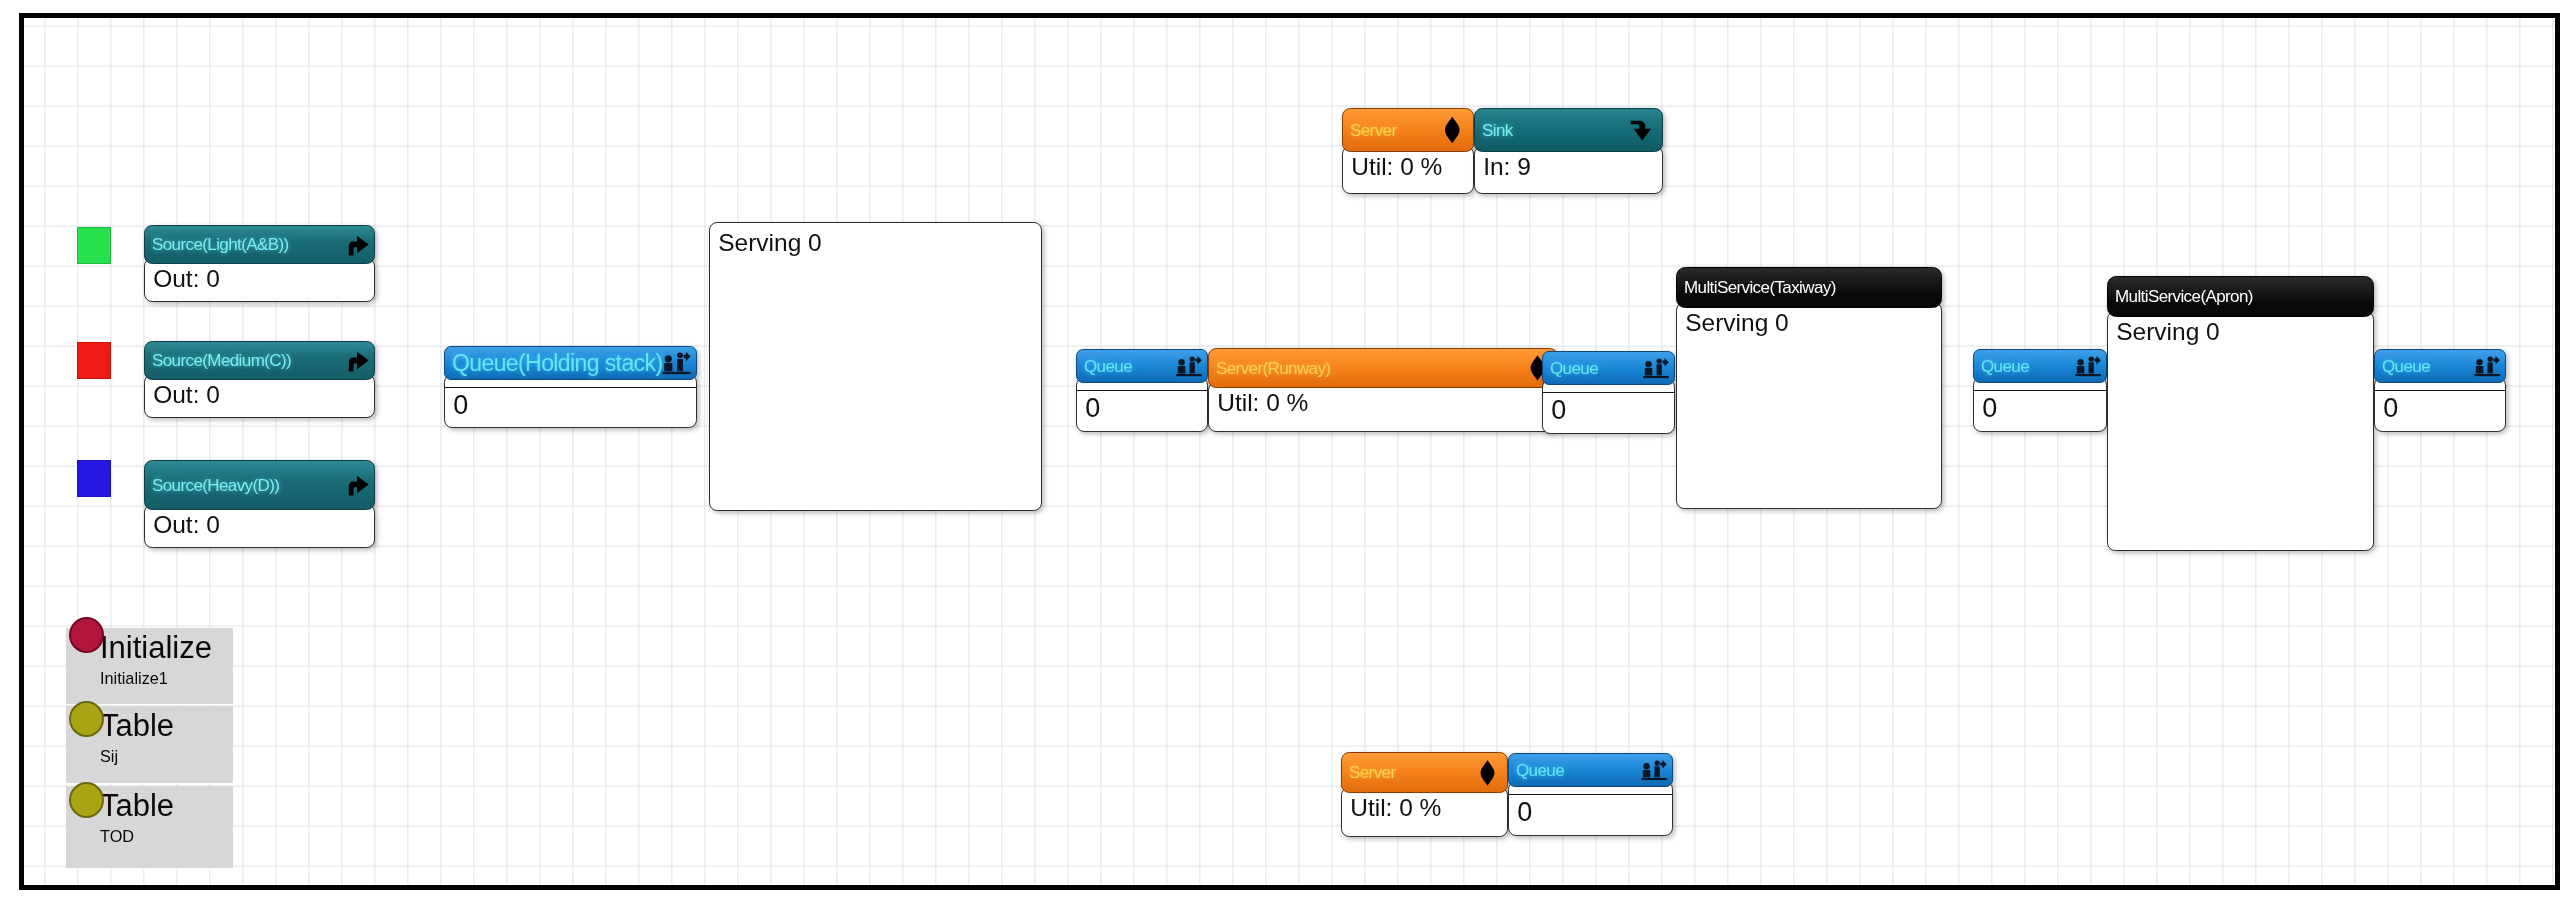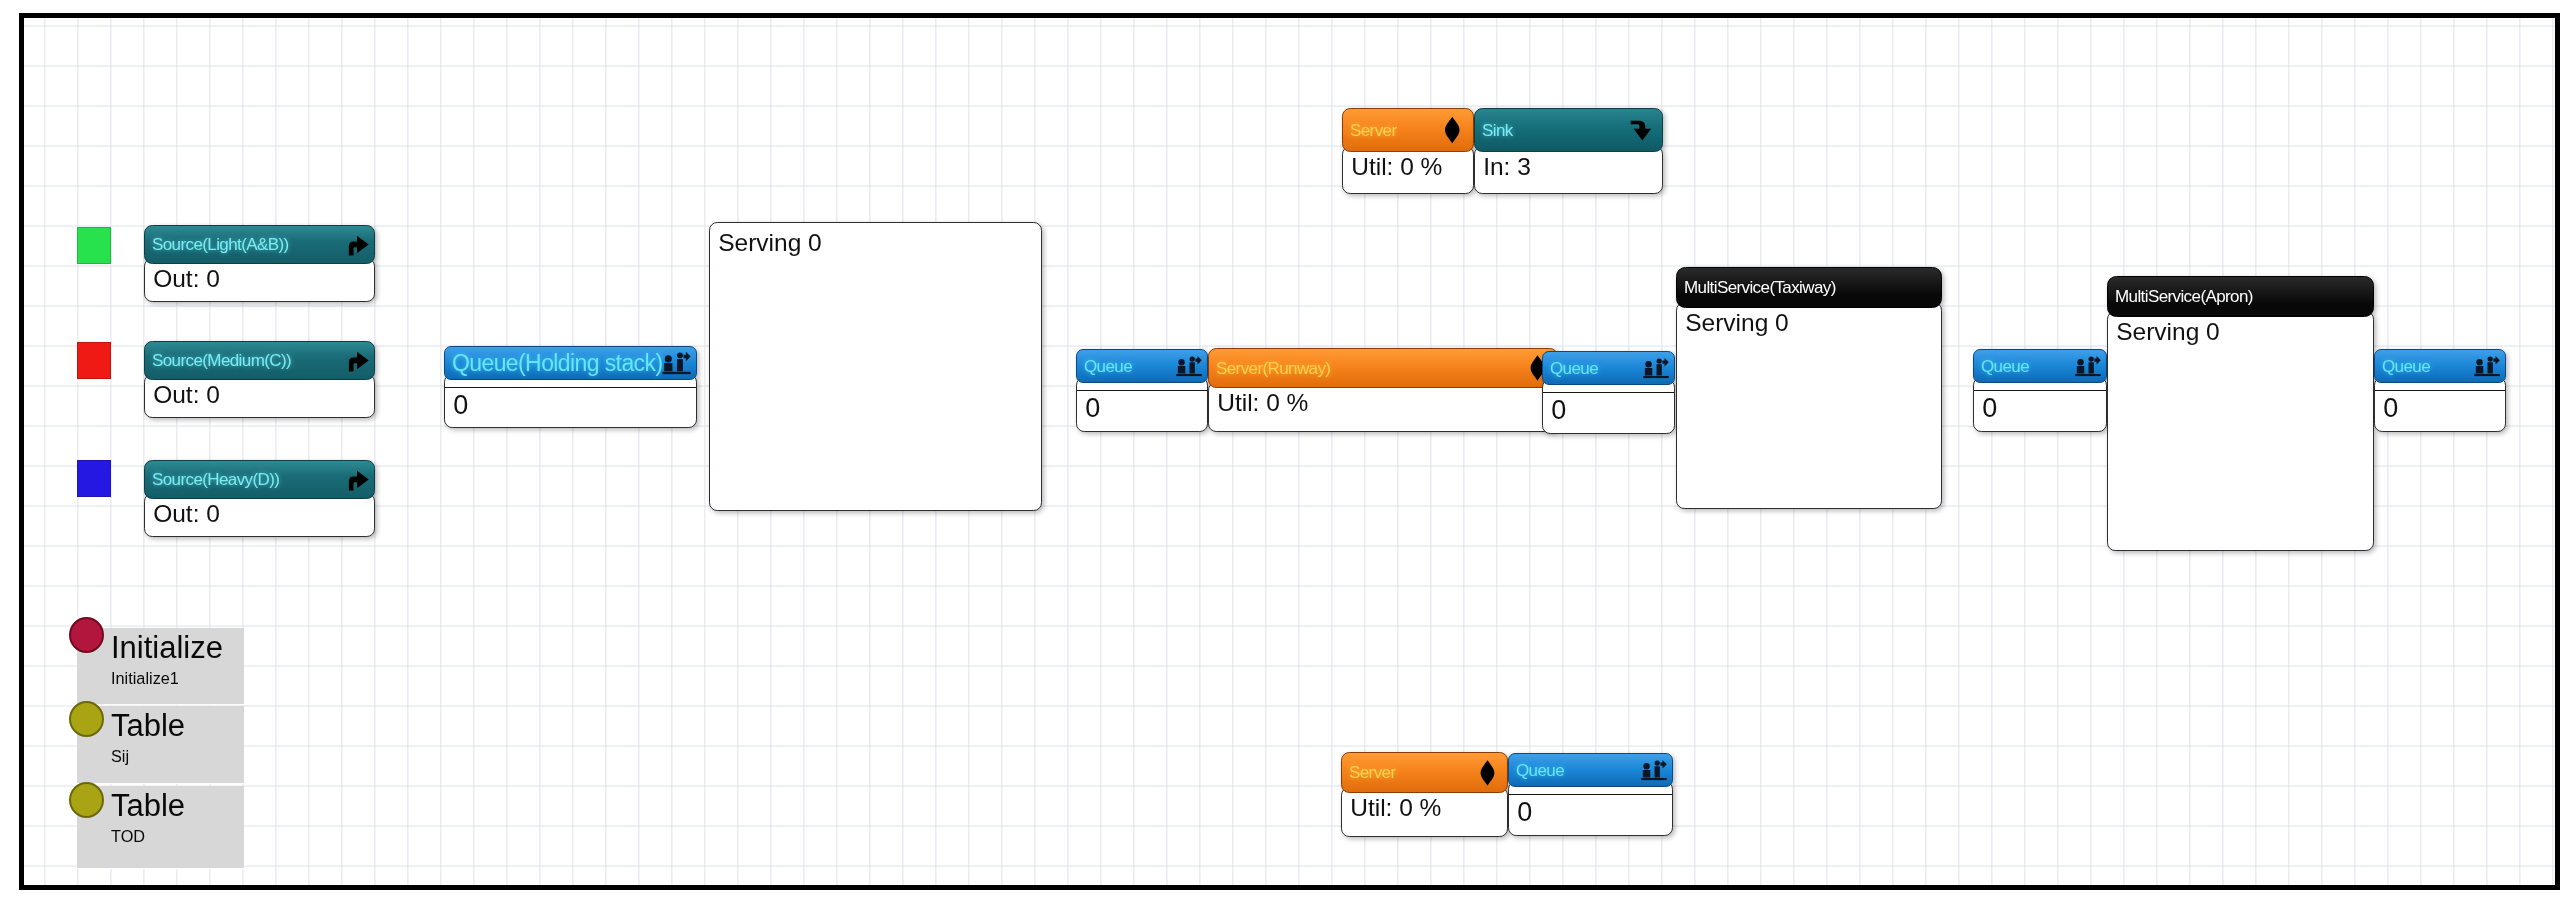--- a/index.html
+++ b/index.html
@@ -44,21 +44,21 @@
   .btext{font-size:24.5px;color:#111;padding:8.2px 8.2px 0 8.2px;line-height:1;}
   .qstrip{height:11.6px;border-bottom:1.7px solid #161616;}
   .qnum{font-size:27px;padding:4.7px 7px 0 8.2px;}
   .icon{position:absolute;top:50%;transform:translateY(-50%);}
   .icon-right{right:3.5px;}
   .icon-right2{right:8.2px;}
   
   .lsquare{position:absolute;width:34px;height:37px;border:1.2px solid rgba(0,0,0,0.18);box-sizing:border-box;}
   
   .pcard{
-    position:absolute;left:77px;width:167px;background:#d7d7d7;
+    position:absolute;left:66px;width:167px;background:#d7d7d7;
     box-sizing:border-box;padding:3.5px 0 0 34px;border-bottom:1.7px solid #fdfdfd;
   }
   .plabel{font-size:31px;color:#0a0a0a;line-height:1.05;}
   .psub{font-size:16.3px;font-weight:400;color:#0a0a0a;margin-top:4.7px;}
   .pdot{
     position:absolute;left:69px;width:35px;height:36px;border-radius:50%;
     box-sizing:border-box;border:2.3px solid rgba(0,0,0,0.35);
   }
 </style>
 </head>
@@ -83,21 +83,21 @@
     </div>
   </div>
   <div class="node" style="left:1474px;top:108px;width:189px">
     <div class="hdr hdr-tall steal">
       <span class="hlabel teal-text">Sink</span>
       <svg class="icon icon-right2" width="28" height="28" viewBox="0 0 48 48">
         <path d="M8 8 h16 a9 9 0 0 1 9 9 v5 h10 L28 42 13 22 h10 v-5 a3 3 0 0 0 -3 -3 H8 z" fill="#000"></path>
       </svg>
     </div>
     <div class="bodybox" style="height:48px">
-      <div class="btext">In: 3</div>
+      <div class="btext">In: 9</div>
     </div>
   </div>
 
   <div class="node" style="left:144px;top:225px;width:231px">
     <div class="hdr teal" style="height:39px">
       <span class="hlabel teal-text">Source(Light(A&amp;B))</span>
       <svg class="icon icon-right" width="28" height="26" viewBox="0 0 48 40">
         <path d="M10 38 V22 Q10 14 18 14 H24 V4 L44 19 L24 34 V24 H20 Q18 24 18 26 V38 Z" fill="#000"></path>
       </svg>
     </div>
@@ -110,21 +110,21 @@
       <span class="hlabel teal-text">Source(Medium(C))</span>
       <svg class="icon icon-right" width="28" height="26" viewBox="0 0 48 40">
         <path d="M10 38 V22 Q10 14 18 14 H24 V4 L44 19 L24 34 V24 H20 Q18 24 18 26 V38 Z" fill="#000"></path>
       </svg>
     </div>
     <div class="bodybox" style="height:44px">
       <div class="btext">Out: 0</div>
     </div>
   </div>
   <div class="node" style="left:144px;top:460px;width:231px">
-    <div class="hdr teal" style="height:39px">
+    <div class="hdr teal" style="height:50px">
       <span class="hlabel teal-text">Source(Heavy(D))</span>
       <svg class="icon icon-right" width="28" height="26" viewBox="0 0 48 40">
         <path d="M10 38 V22 Q10 14 18 14 H24 V4 L44 19 L24 34 V24 H20 Q18 24 18 26 V38 Z" fill="#000"></path>
       </svg>
     </div>
     <div class="bodybox" style="height:44px">
       <div class="btext">Out: 0</div>
     </div>
   </div>
 

